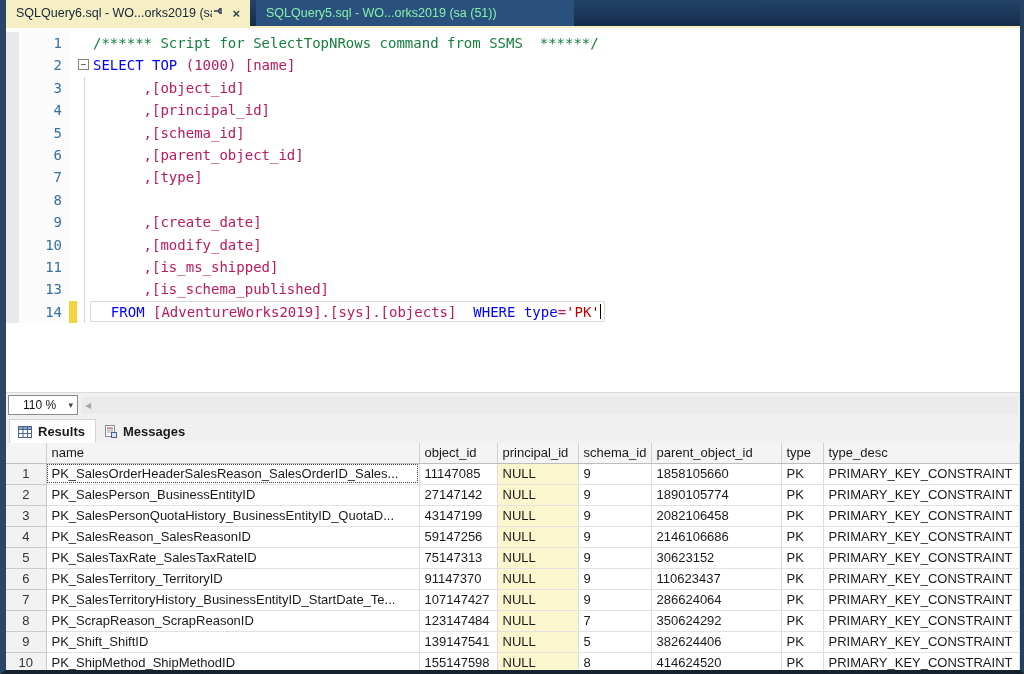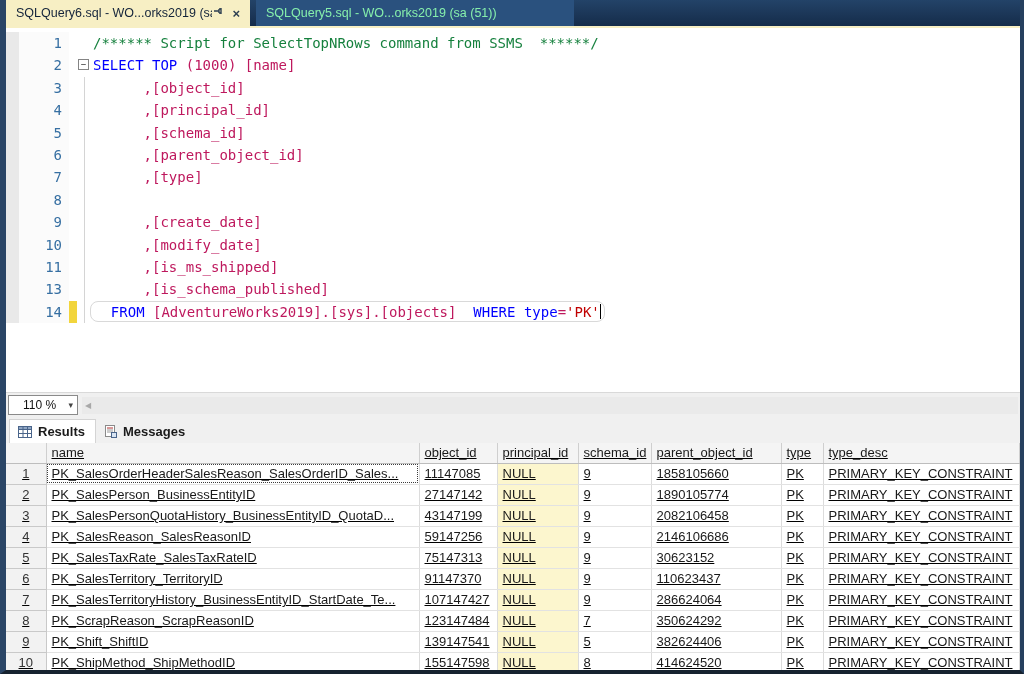--- a/index.html
+++ b/index.html
@@ -33,21 +33,21 @@
   .lmargin { flex:0 0 13px; background:#e9e9e9; }
   .ln { flex:0 0 50px; text-align:right; padding-right:7px; color:#366fa2; background:#fbfbfb; }
   .mk { flex:0 0 8px; }
   .mk.mod { background:#f2d53c; }
   .cb { flex:0 0 16px; position:relative; }
   .cb.guide { background:linear-gradient(#d4d4d4,#d4d4d4) 7px 0/1px 100% no-repeat; }
   .cb .minusbox { position:absolute; left:1px; top:5px; width:11px; height:11px;
                   border:1px solid #848484; background:#fff; color:#333;
                   font-size:9px; line-height:9px; text-align:center; }
   .code { white-space:pre; color:#000; }
-  .code.boxed { border:1px solid #d9d9d9; border-radius:8px; padding:0 3px; margin-left:-3px;
+  .code.boxed { border:1px solid #d9d9d9; border-radius:1px; padding:0 3px; margin-left:-3px;
                 background:#fff; height:21px; line-height:20px; align-self:center; }
   .s-kw { color:#0000ff; } .s-comment { color:#15803d; }
   .s-str { color:#c00000; } .s-plain { color:#be185d; }
   .caret { display:inline-block; width:1.5px; height:15px; background:#000; vertical-align:-2px; }
 
   
   .zoomrow { flex:0 0 25px; background:#f0f0f0; display:flex; align-items:center;
              border-top:1px solid #d9d9d9; }
   .zoom-combo { width:70px; height:20px; margin-left:2px; background:#fff;
                 border:1px solid #8a8a8a; display:flex; align-items:center;
@@ -61,21 +61,21 @@
 
   
   .rtabs { flex:0 0 26px; background:#f0f0f0; display:flex; align-items:flex-end;
            padding-left:3px;font-weight:bold; }
   .rtab { display:flex; align-items:center; gap:6px; font-size:13px; color:#1a1a1a;
           padding:4px 10px 4px 8px; height:24px; }
   .rtab.active { background:#ffffff; border:1px solid #d4d4d4; border-bottom:none; }
   .rtab svg { display:block; }
 
   
-  .gridwrap { flex:1; overflow:hidden; background:#0f172a;text-decoration:underline; }
+  .gridwrap { flex:1; overflow:hidden; background:#0f172a; }
   table.grid { border-collapse:collapse; table-layout:fixed; width:1014px;
                font-size:13px; color:#1a1a1a; }
   table.grid th, table.grid td { overflow:hidden; white-space:nowrap; text-overflow:clip;
                padding:1px 5px; text-align:left; font-weight:normal; }
   table.grid thead th { background:#f4f4f4; border-right:1px solid #cfcfcf;
                border-bottom:1px solid #bdbdbd; height:20px; }
   table.grid td { background:#ffffff; border-right:1px solid #dcdcdc;
                border-bottom:1px solid #e2e2e2; height:21px; }
   table.grid td.rowhdr { background:#f2f2f2; border-right:1px solid #c9c9c9;
                border-bottom:1px solid #c9c9c9; text-align:center; color:#333; }

